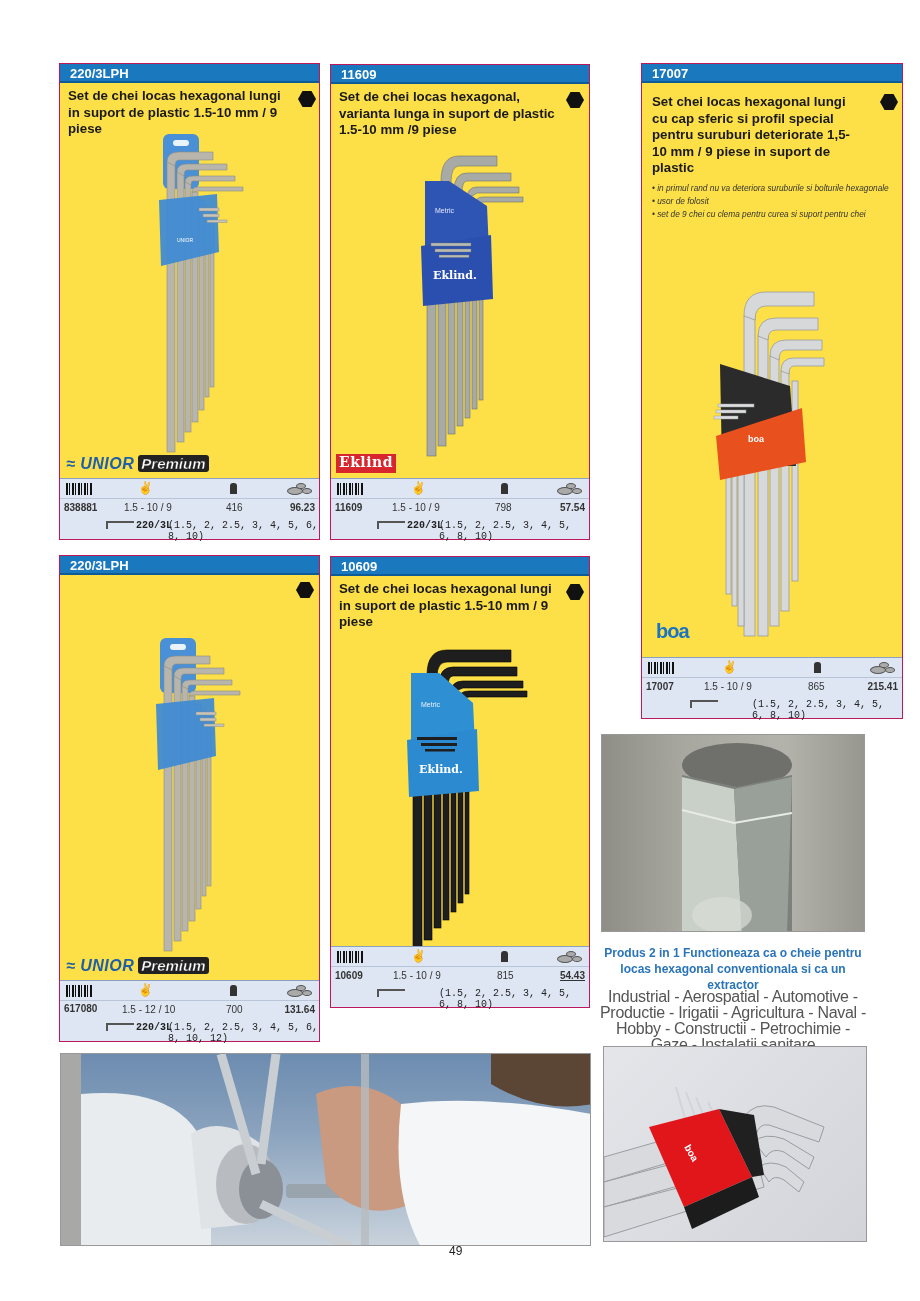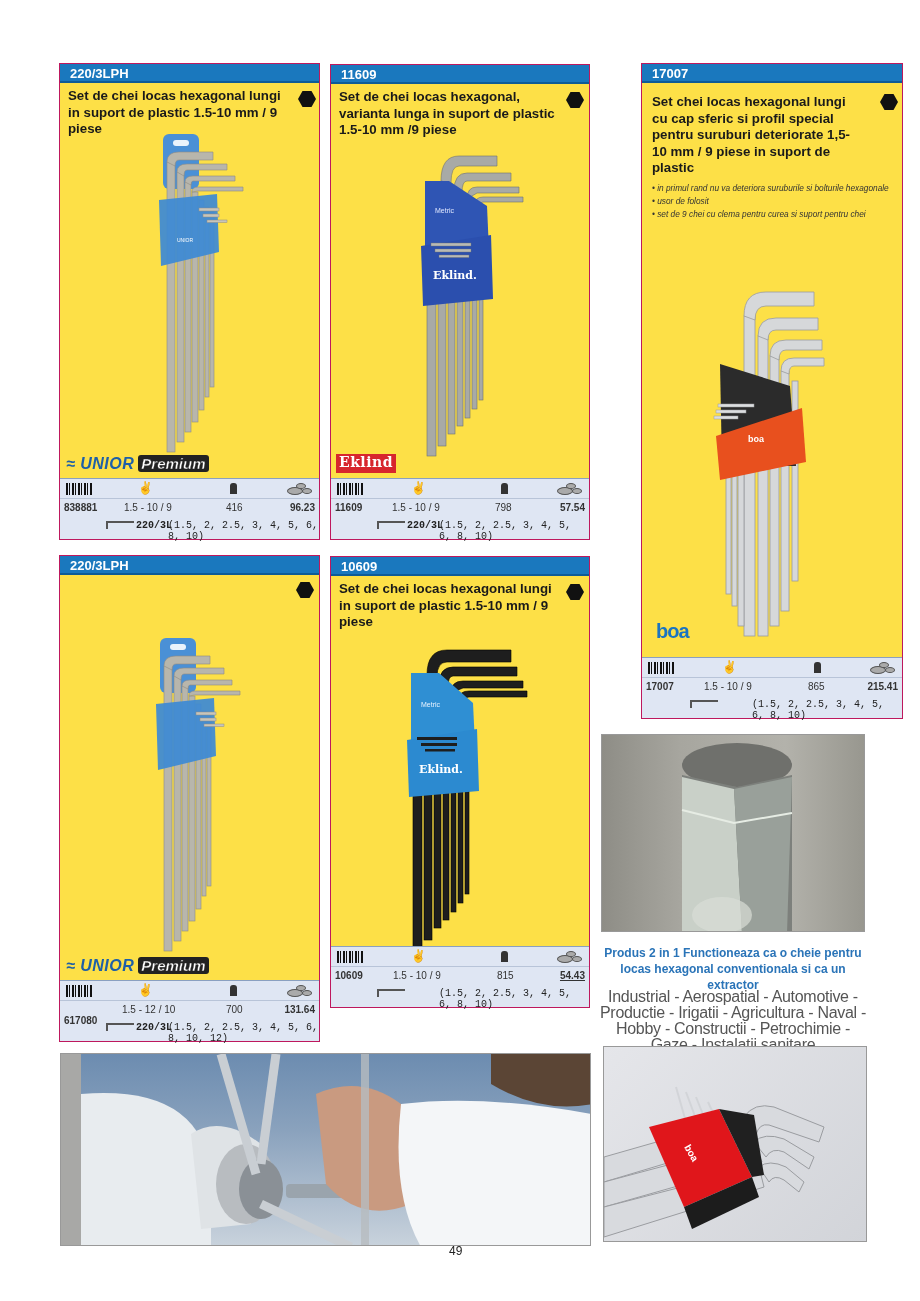--- a/index.html
+++ b/index.html
@@ -241,21 +241,21 @@
       <div class="barcode"></div>
       <span class="hand" style="left:78px;">✌</span>
       <div class="weight" style="left:170px;"></div>
       <div class="coins">
         <div class="coin" style="left:0; top:5px; width:16px; height:8px;"></div>
         <div class="coin" style="left:9px; top:1px; width:10px; height:6px;"></div>
         <div class="coin" style="left:15px; top:6px; width:10px; height:6px;"></div>
       </div>
     </div>
     <div class="info-vals">
-      <span class="abs" style="left:4px; top:14px; font-weight:bold;">617080</span>
+      <span class="abs" style="left:4px; top:2px; font-weight:bold;">617080</span>
       <span class="abs" style="left:62px; top:3px;">1.5 - 12 / 10</span>
       <span class="abs" style="left:166px; top:3px;">700</span>
       <span class="abs" style="right:4px; top:3px; font-weight:bold;">131.64</span>
     </div>
     <div class="info-foot">
       <div class="keyicon" style="left:46px;"></div>
       <span class="abs" style="left:76px; top:3px; font-weight:bold;">220/3L</span>
       <span class="abs" style="left:108px; top:3px;">(1.5, 2, 2.5, 3, 4, 5, 6, 8, 10, 12)</span>
     </div>
   </div>

